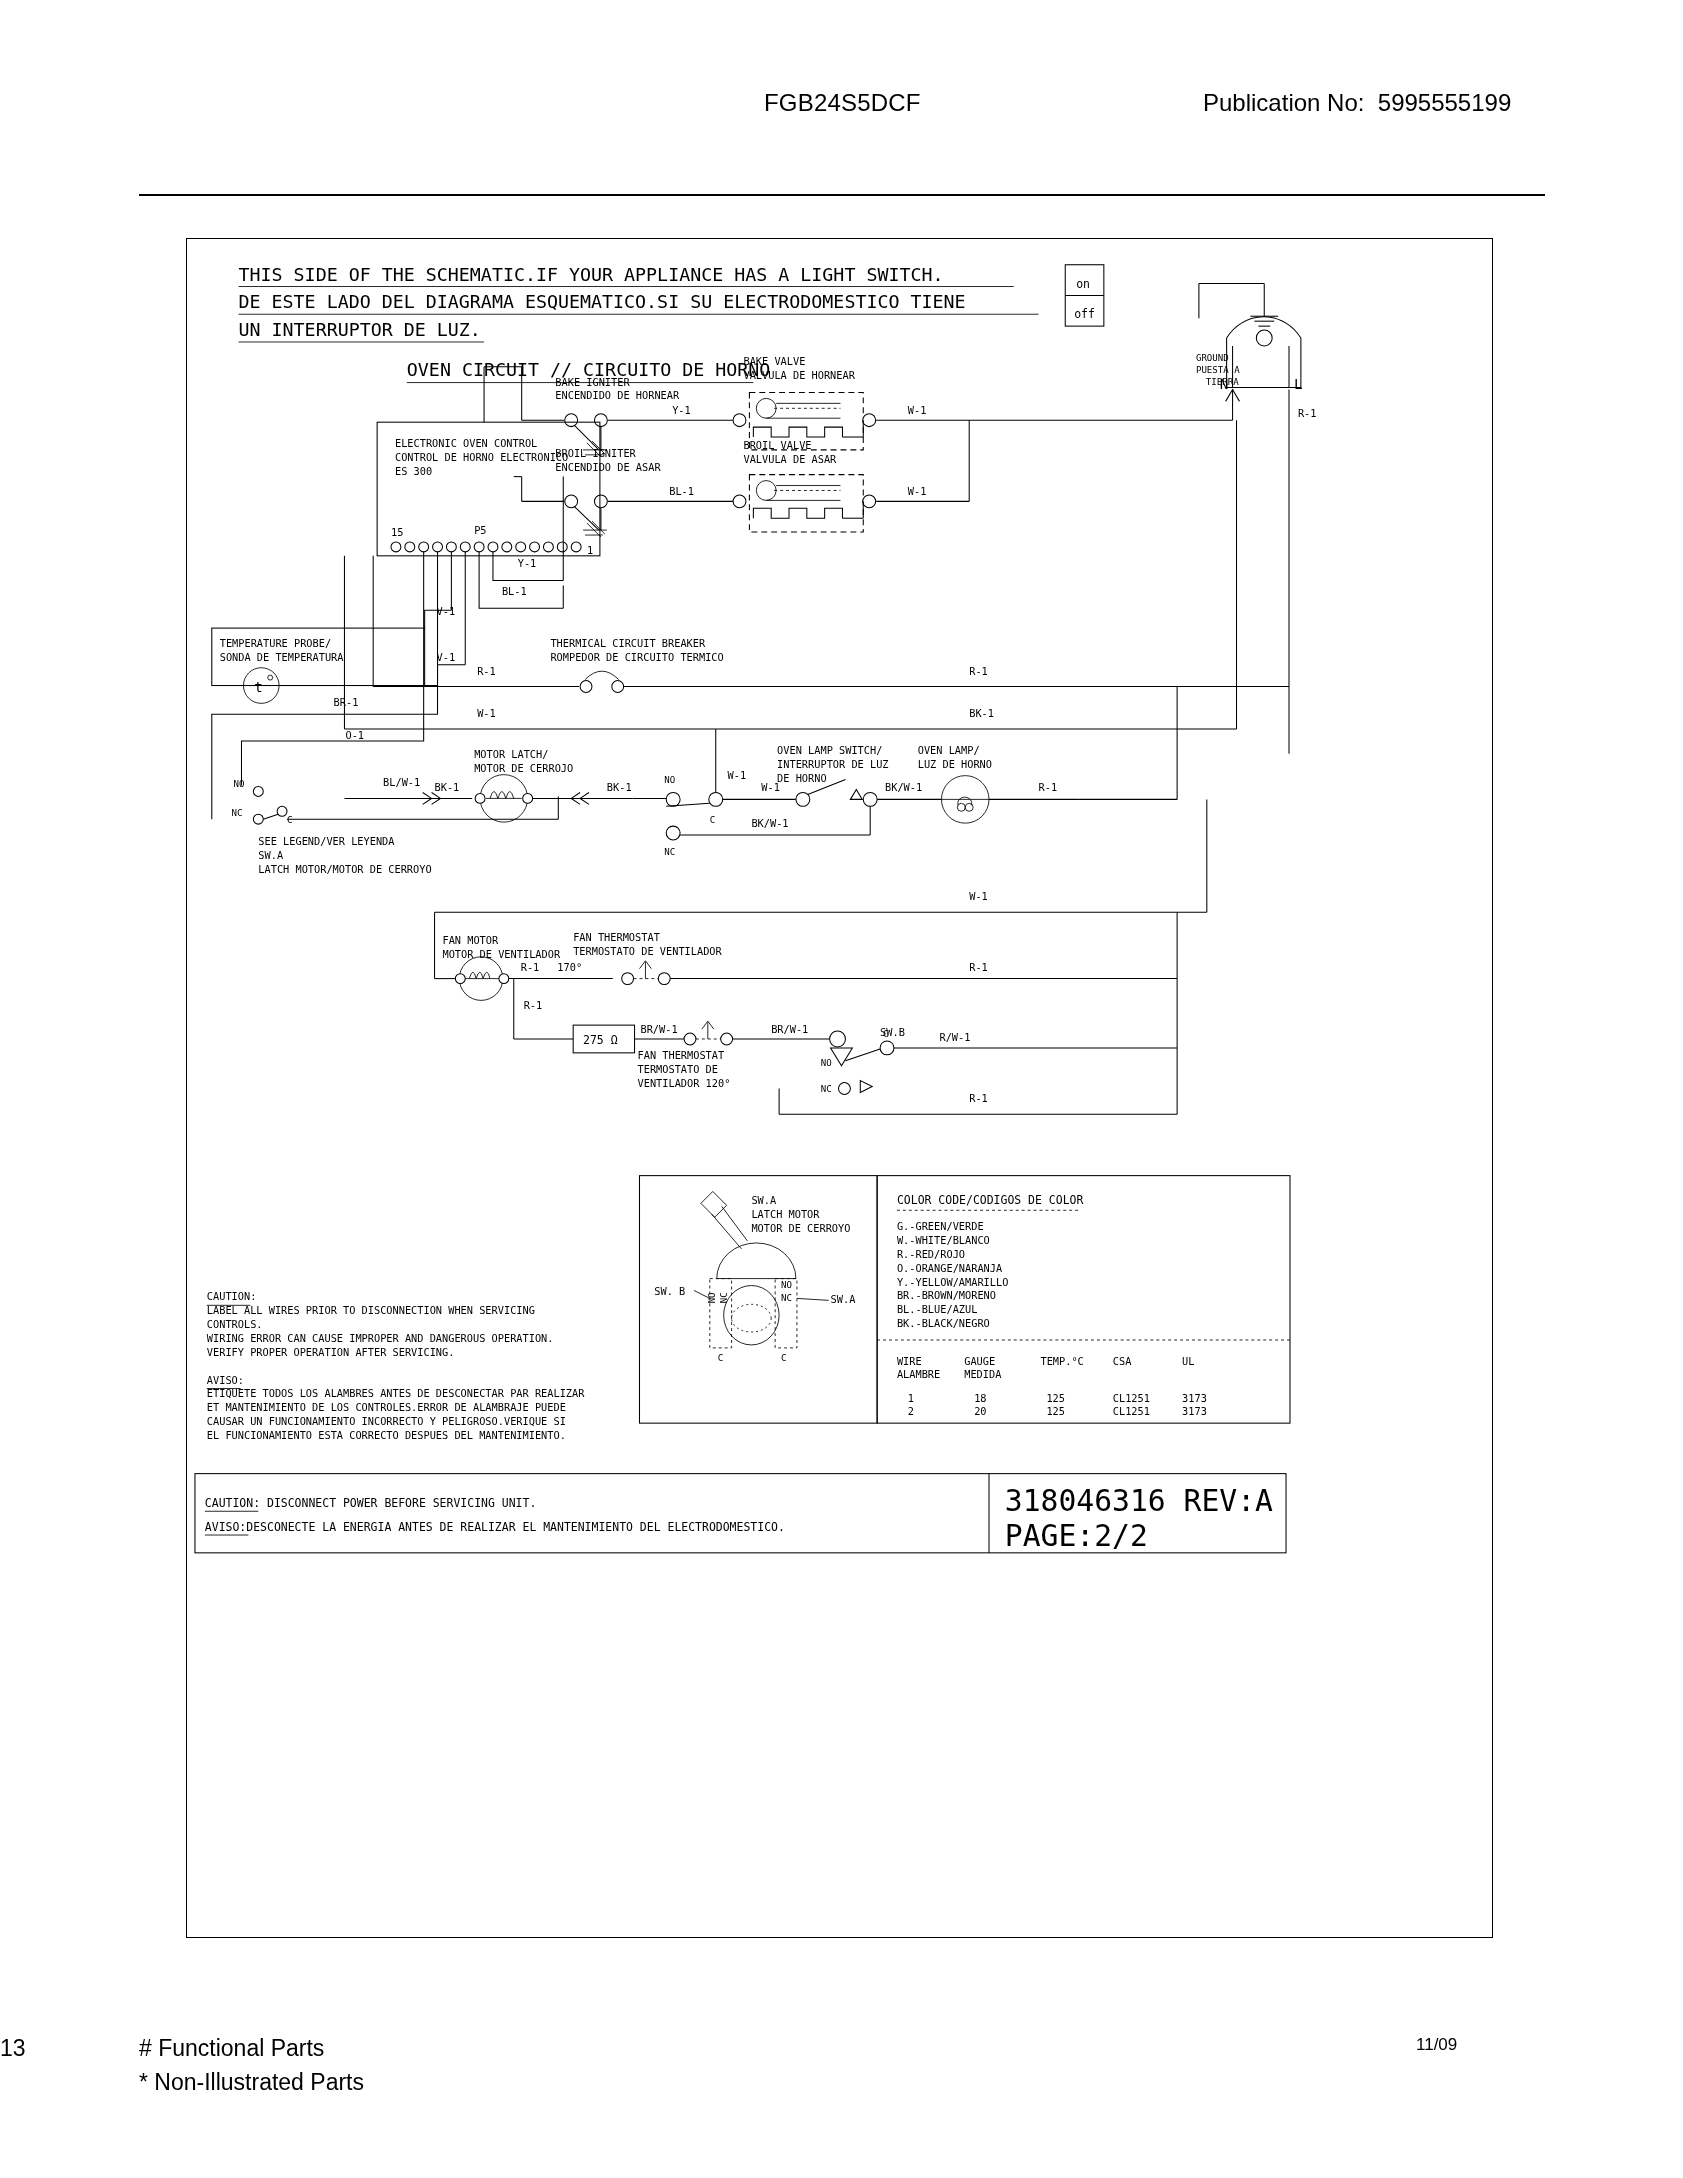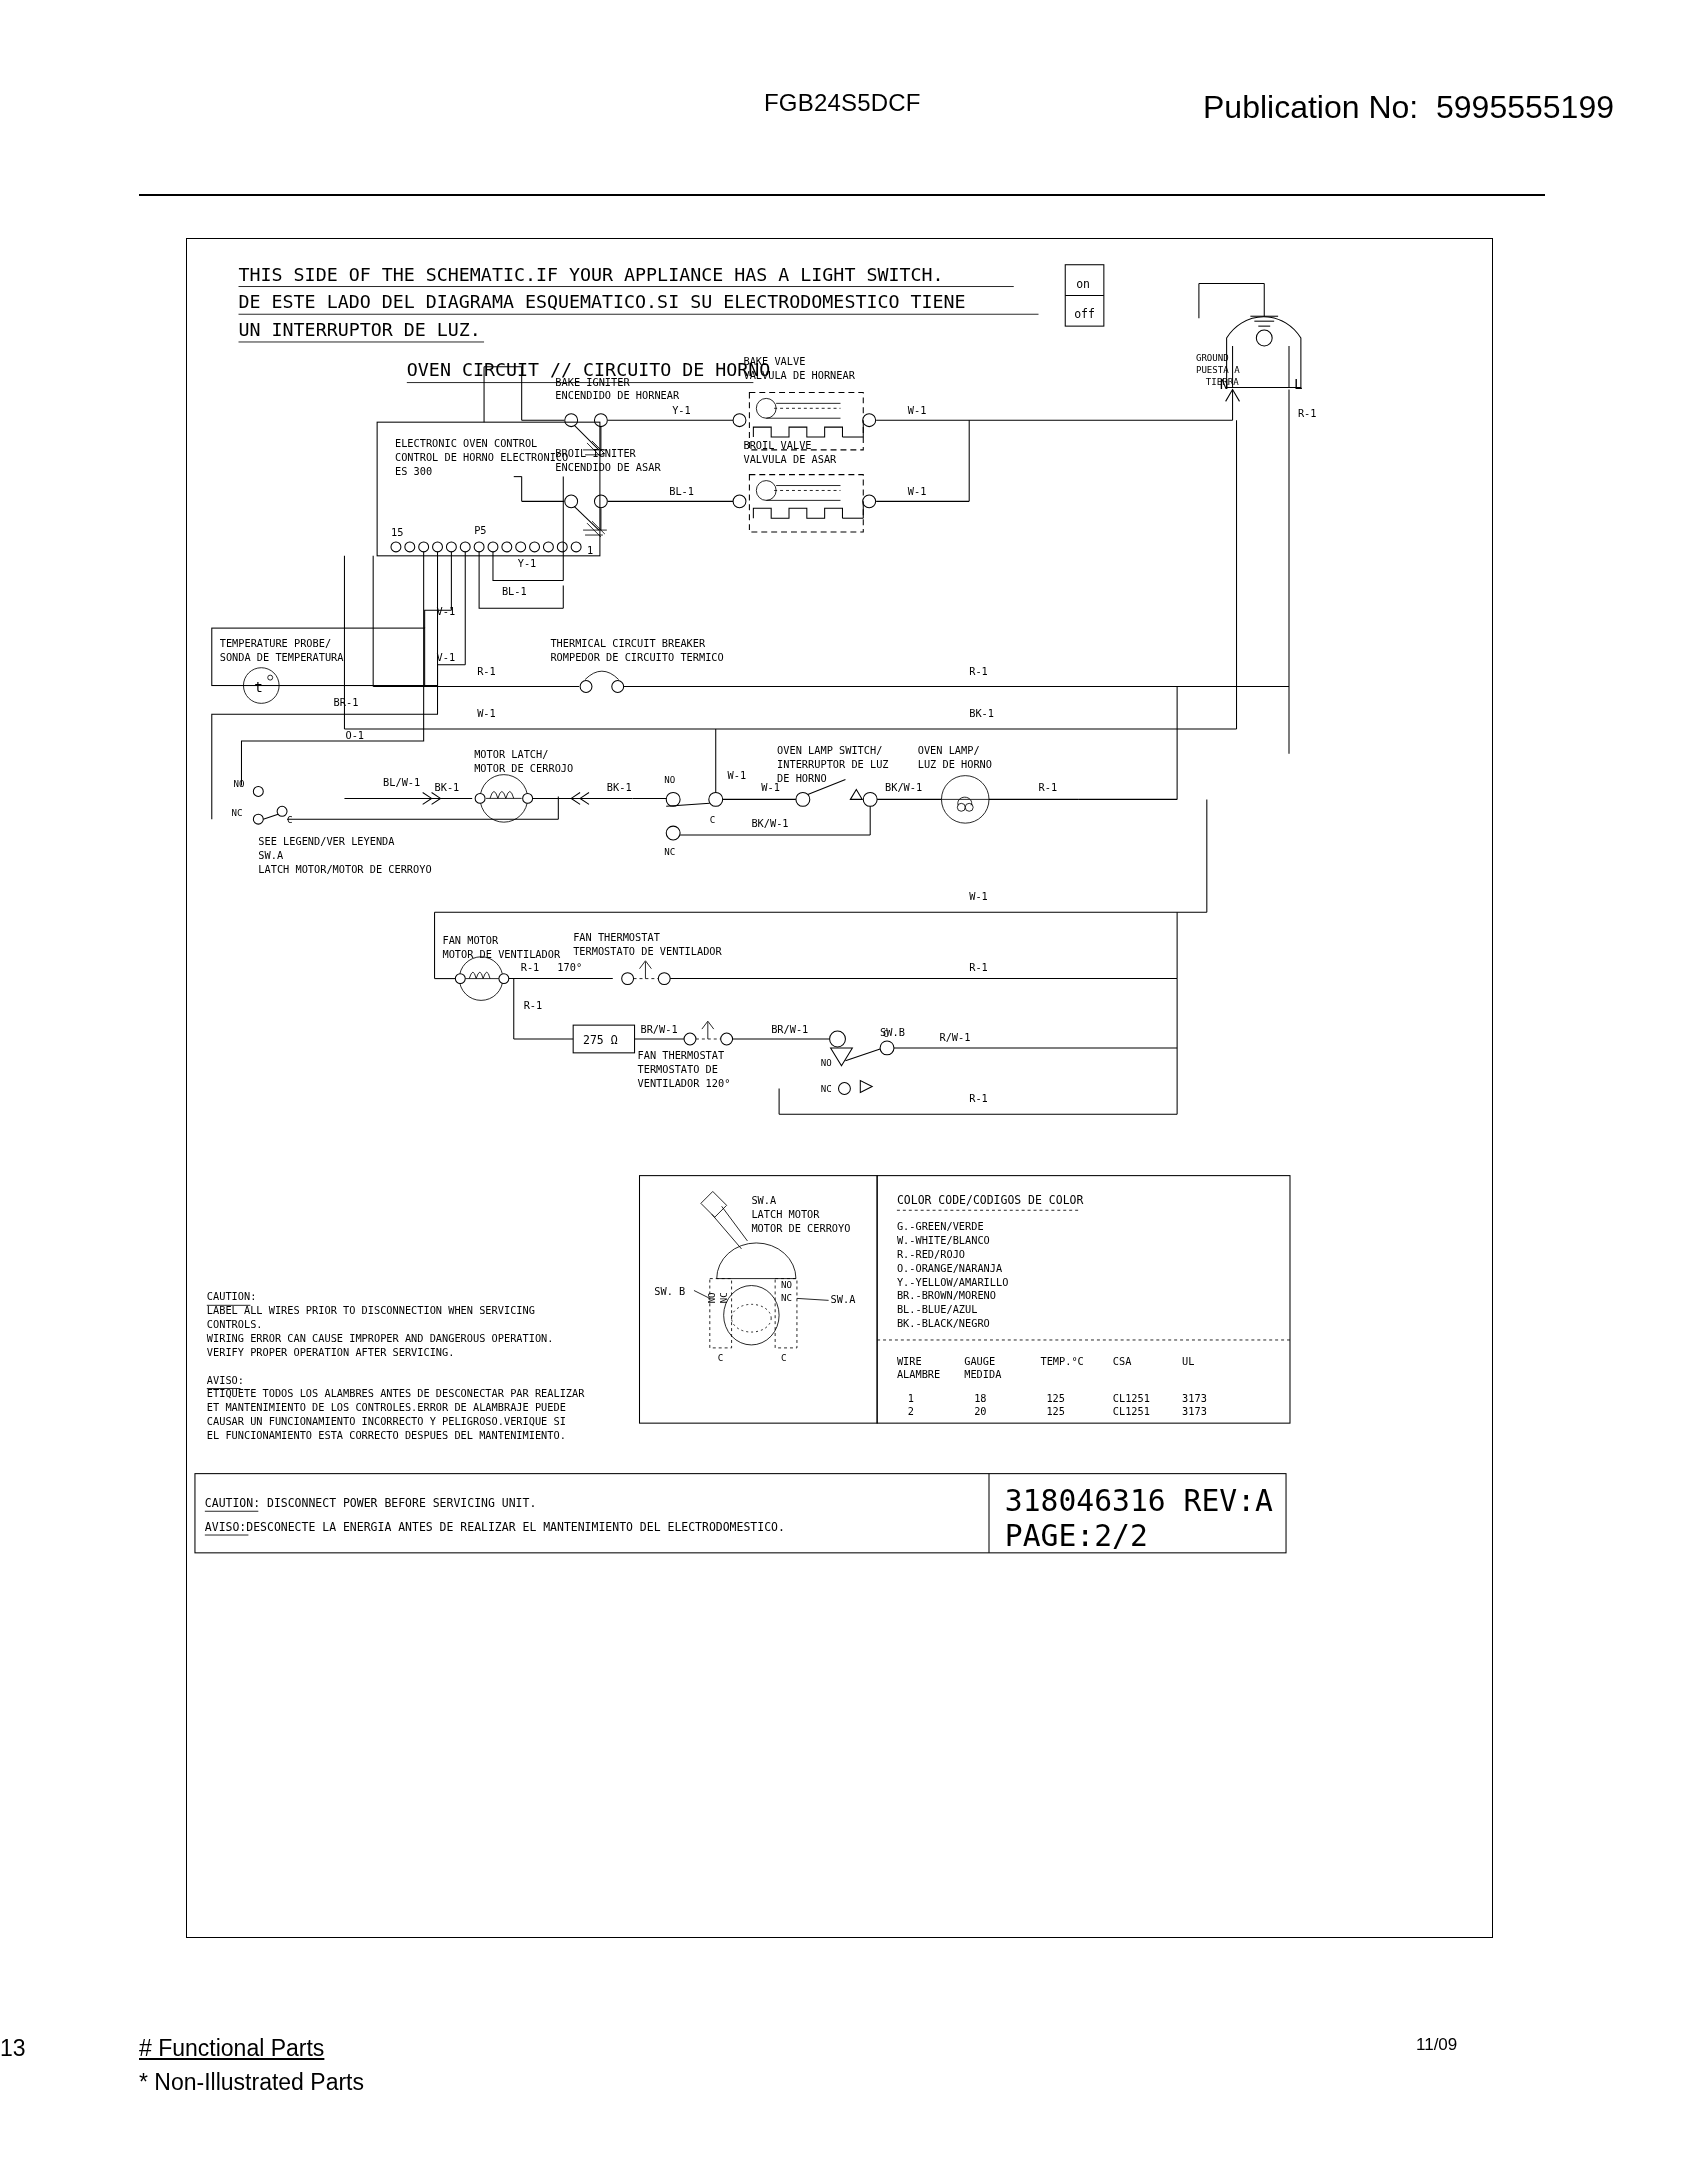--- a/index.html
+++ b/index.html
@@ -2,26 +2,26 @@
 <html><head>
 <meta charset="utf-8">
 <title>Wiring Diagram</title>
 <style>
   html,body{margin:0;padding:0;background:#ffffff;}
   body{width:1683px;height:2178px;font-family:"Liberation Sans",sans-serif;color:#000;position:relative;overflow:hidden;}
   .page{position:absolute;left:0;top:0;width:1683px;height:2178px;}
 
   
   .hdr-model{position:absolute;left:728px;top:89px;font-size:24px;letter-spacing:0.2px;margin-left:36px;}
-  .hdr-pub{position:absolute;left:1203px;top:89px;font-size:32px;white-space:nowrap;}
+  .hdr-pub{position:absolute;left:1203px;top:89px;font-size:24px;white-space:nowrap;}
   .hdr-title{position:absolute;left:0;top:153px;width:1683px;text-align:center;font-size:25px;font-weight:bold;letter-spacing:0.6px;}
   .hdr-rule{position:absolute;left:139px;top:194px;width:1406px;height:2px;background:#000;}
 
   
-  .ft-left1{position:absolute;left:139px;top:2035px;font-size:23px;text-decoration:underline;}
+  .ft-left1{position:absolute;left:139px;top:2035px;font-size:23px;}
   .ft-left2{position:absolute;left:139px;top:2069px;font-size:23px;}
   .ft-page{position:absolute;left:0;top:2035px;width:1683px;font-size:23px;}
   .ft-date{position:absolute;left:1416px;top:2035px;font-size:17px;}
 
   
   .frame{position:absolute;left:186px;top:238px;width:1305px;height:1698px;border:1.6px solid #000;text-align:center;}
   svg.sch{position:absolute;left:0;top:0;width:1305px;height:1698px;display:block;}
 
   svg.sch text{font-family:"DejaVu Sans Mono","Liberation Mono",monospace;fill:#000;}
   .t8{font-size:9.2px;}

